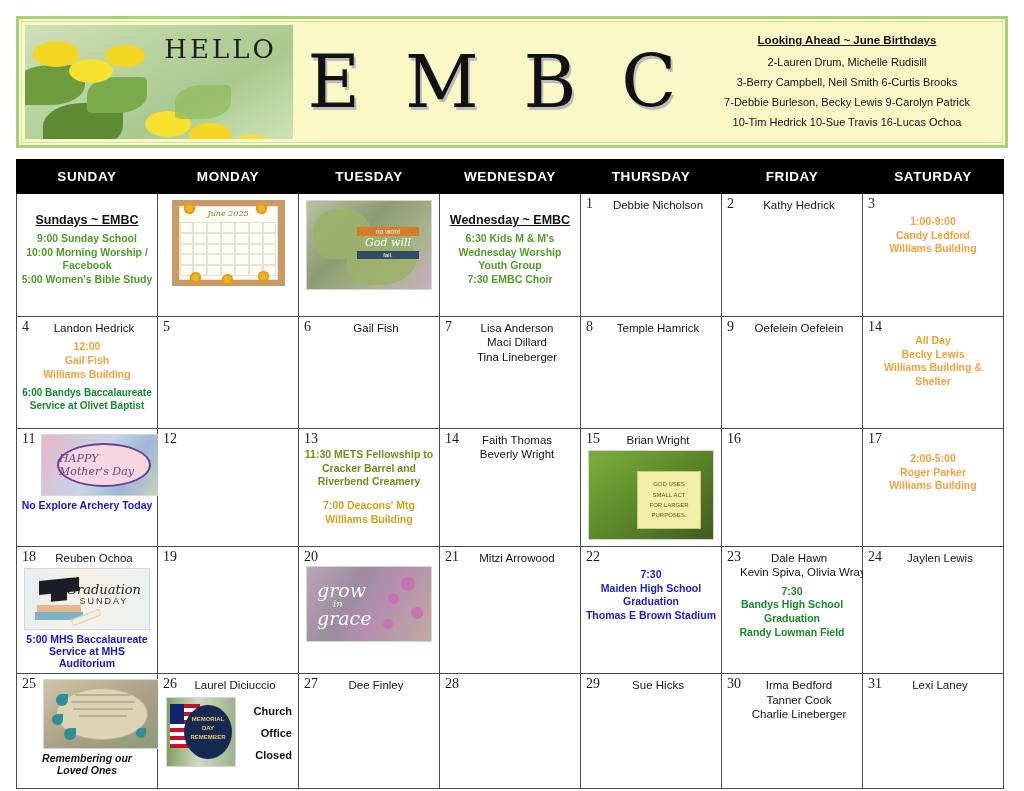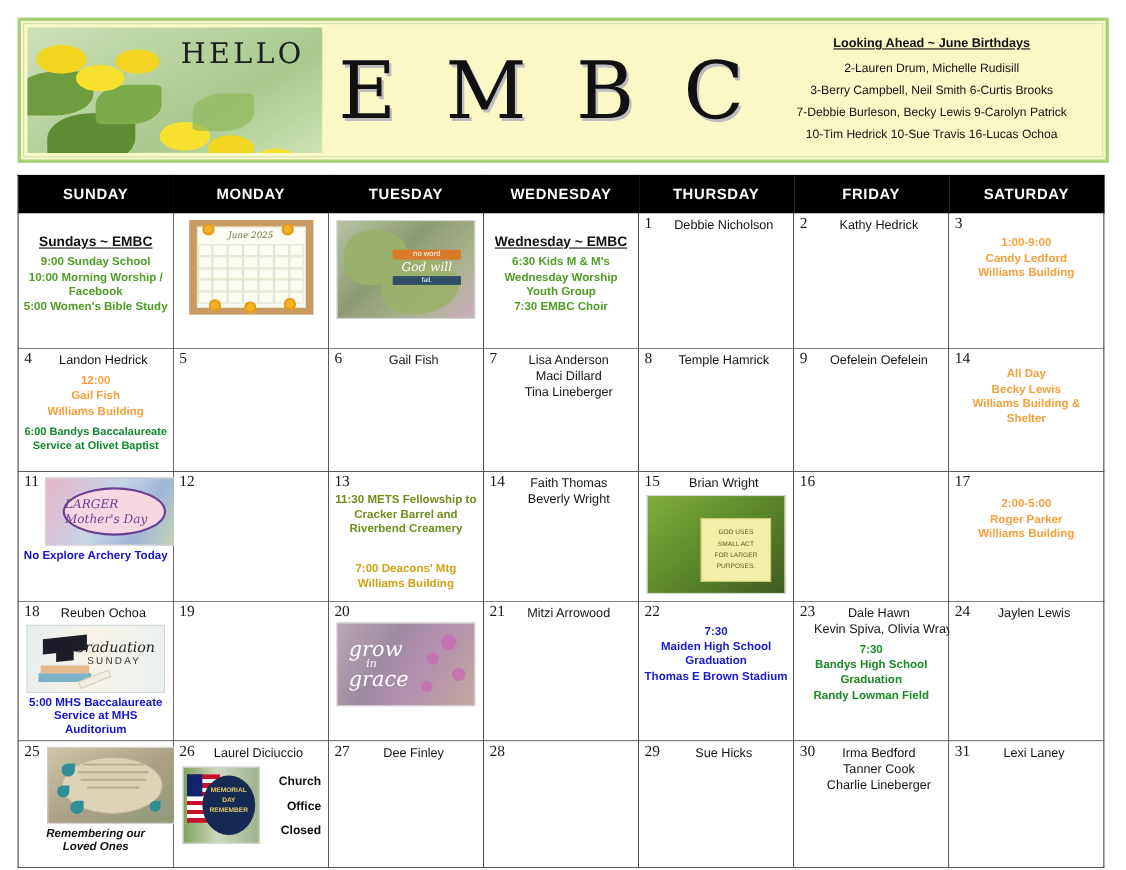--- a/index.html
+++ b/index.html
@@ -361,36 +361,36 @@
             <div>Shelter</div>
           </div>
         </td>
       </tr>
 
       <tr class="r3">
         <td>
           <div class="daynum">11</div>
           <div class="thumb th-mom" style="margin-top:2px;margin-left:20px;">
             <div class="mom-oval">
-                <span>LARGER Mother's Day</span>
+                <span>HAPPY Mother's Day</span>
               </div>
           </div>
           <div class="cap-under blue">No Explore Archery Today</div>
         </td>
         <td>
           <div class="daynum">12</div>
         </td>
         <td>
           <div class="daynum">13</div>
           <div class="blk olive" style="margin-top:16px;">
             <div>11:30 METS Fellowship to</div>
             <div>Cracker Barrel and</div>
             <div>Riverbend Creamery</div>
           </div>
-          <div class="blk gold" style="margin-top:22px;">
+          <div class="blk gold" style="margin-top:10px;">
             <div>7:00 Deacons' Mtg</div>
             <div>Williams Building</div>
           </div>
         </td>
         <td>
           <div class="daynum">14</div>
           <div class="names">
             <div>Faith Thomas</div>
             <div>Beverly Wright</div>
           </div>

